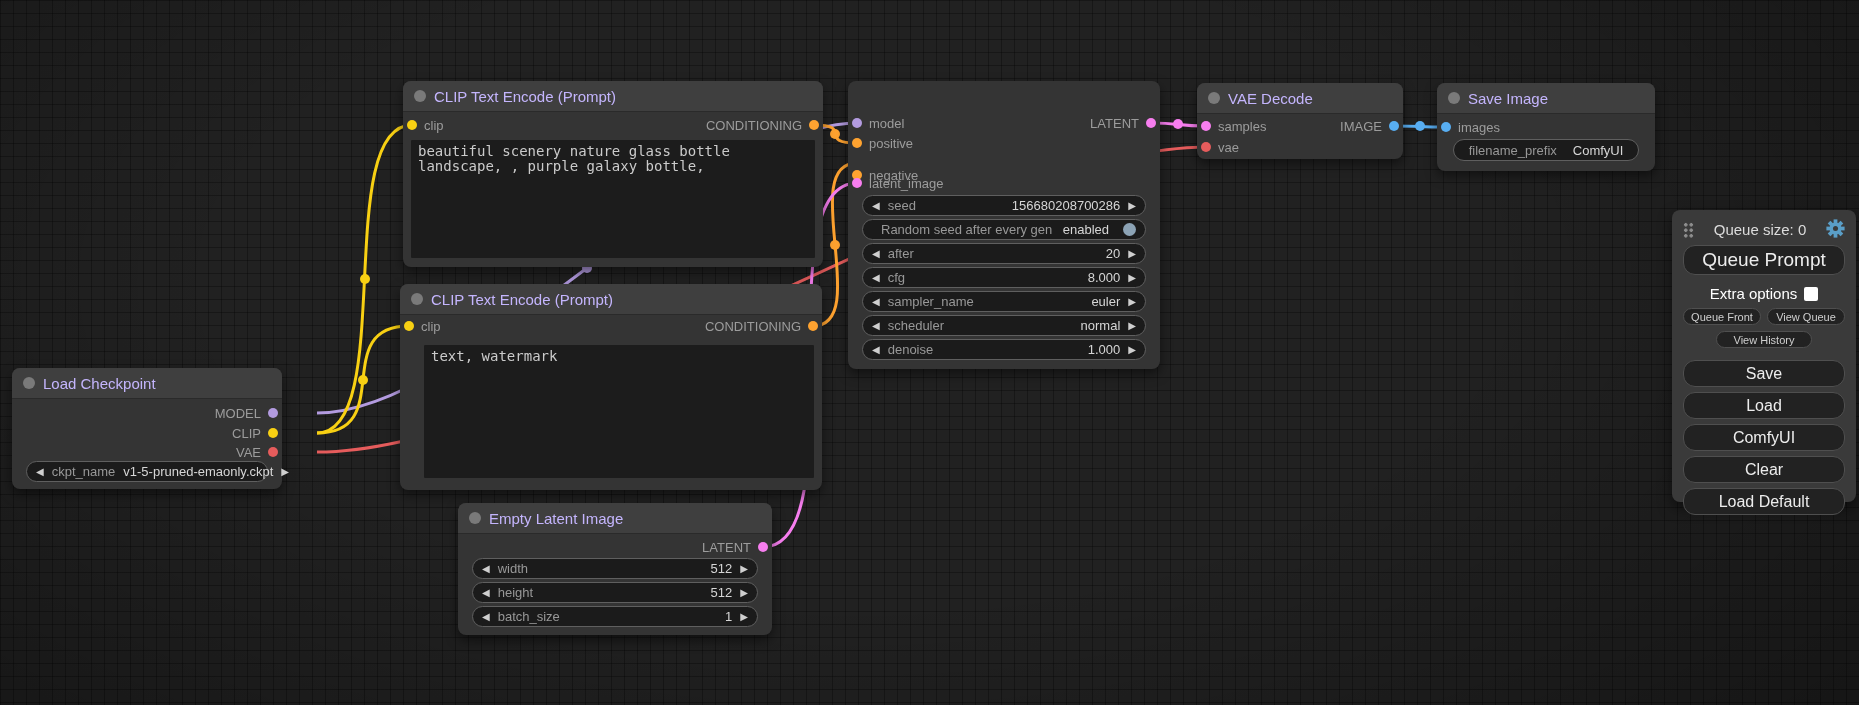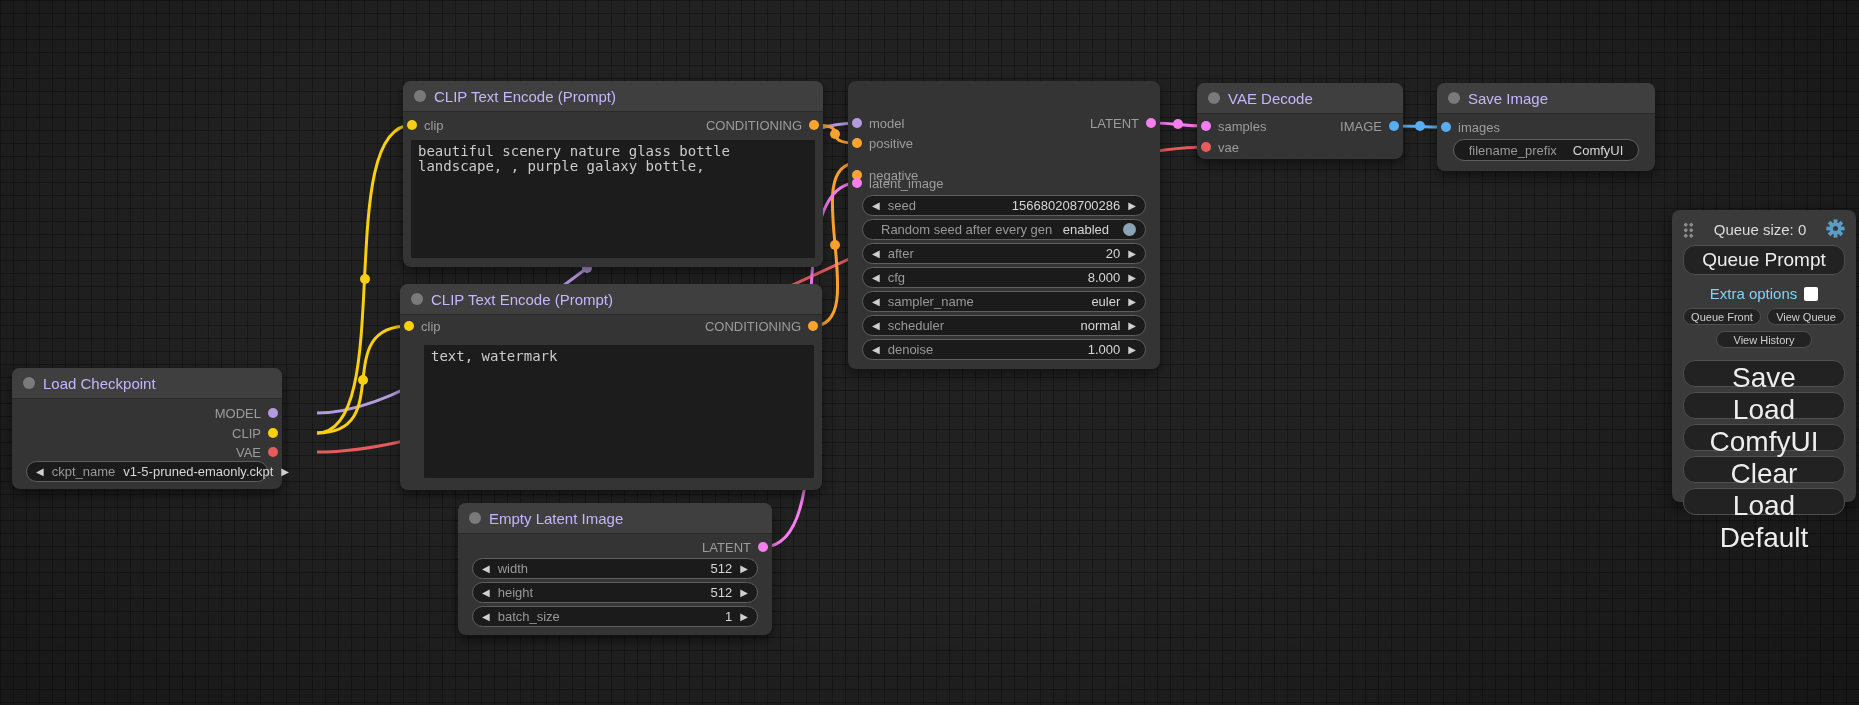--- a/index.html
+++ b/index.html
@@ -44,28 +44,28 @@
     background:#3a3a3a;border-radius:8px;box-shadow:0 6px 14px rgba(0,0,0,0.5);
     box-sizing:border-box;padding:8px 11px;color:#ddd;}
   .qhead{display:flex;align-items:flex-end;gap:6px;height:20px;}
   .drag-dots{width:11px;height:16px;flex:0 0 auto;
     background-image:radial-gradient(circle,#8d8d8d 1.5px,transparent 1.7px);
     background-size:5.5px 5.5px;}
   .qtitle{flex:1;text-align:center;font-size:15px;color:#dcdcdc;}
   .qprompt{display:block;width:100%;margin-top:7px;height:30px;background:#222;
     border:1px solid #4f4f4f;border-radius:12px;color:#ededed;font-size:19px;
     font-family:"Liberation Sans", sans-serif;cursor:pointer;}
-  .extra-row{display:flex;align-items:center;justify-content:center;gap:7px;margin-top:10px;font-size:15px;color:#7dd3fc;}
+  .extra-row{display:flex;align-items:center;justify-content:center;gap:7px;margin-top:10px;font-size:15px;color:#ffffff;}
   .checkbox{width:14px;height:14px;background:#fff;border-radius:2px;display:inline-block;}
   .small-row{display:flex;gap:6px;margin-top:6px;justify-content:center;}
   .qsmall{flex:1;background:#222;border:1px solid #4f4f4f;border-radius:9px;color:#cfcfcf;
     font-size:11px;height:17px;font-family:"Liberation Sans", sans-serif;cursor:pointer;padding:0 6px;}
   .small-row.center .qsmall{flex:0 0 auto;width:96px;}
   .qbtn{display:block;width:100%;height:27px;margin-top:5px;background:#222;
-    border:1px solid #4f4f4f;border-radius:12px;color:#ededed;font-size:28px;
+    border:1px solid #4f4f4f;border-radius:12px;color:#ededed;font-size:16px;
     font-family:"Liberation Sans", sans-serif;cursor:pointer;text-align:center;}
   .qbtn.first{margin-top:12px;}
 </style>
 </head>
 <body>
 
 <div class="canvas">
   <div class="vignette"></div>
 
   <svg class="wires" width="1859" height="705">

